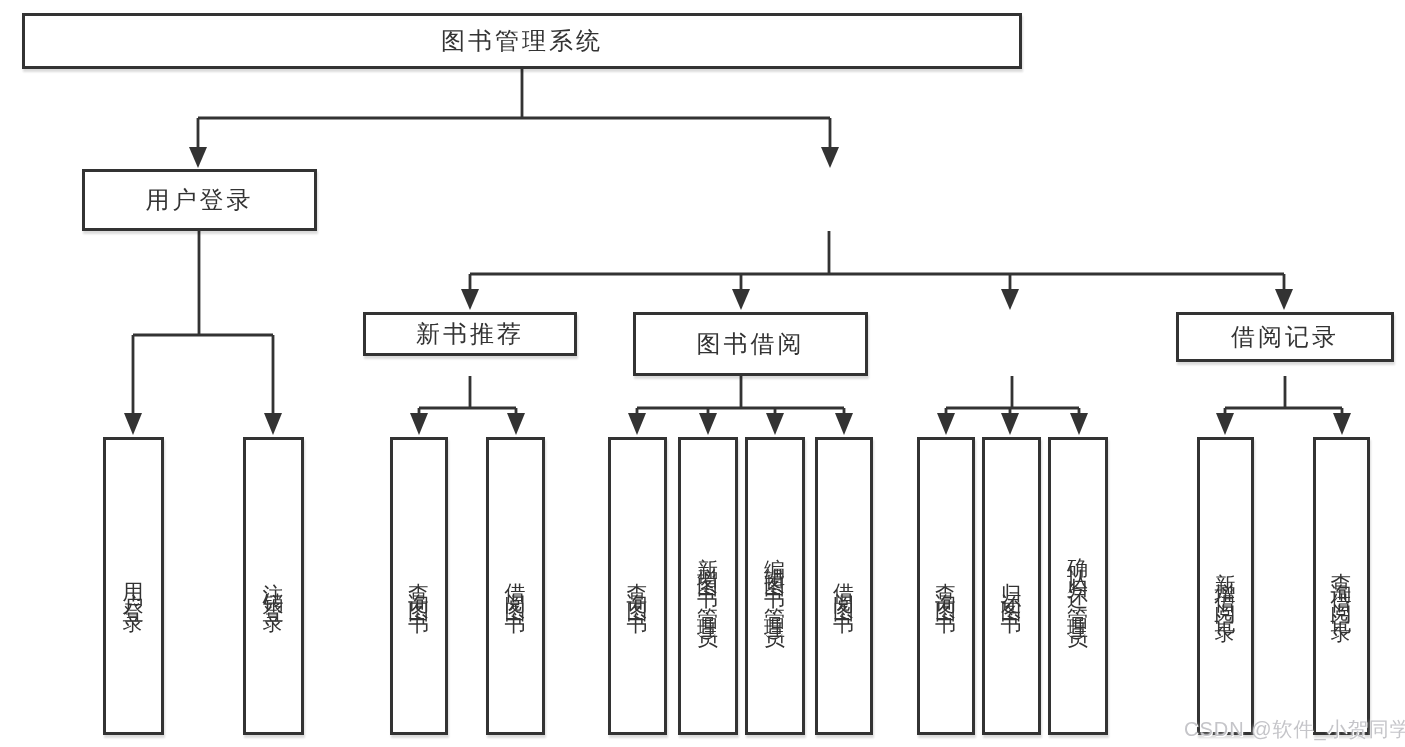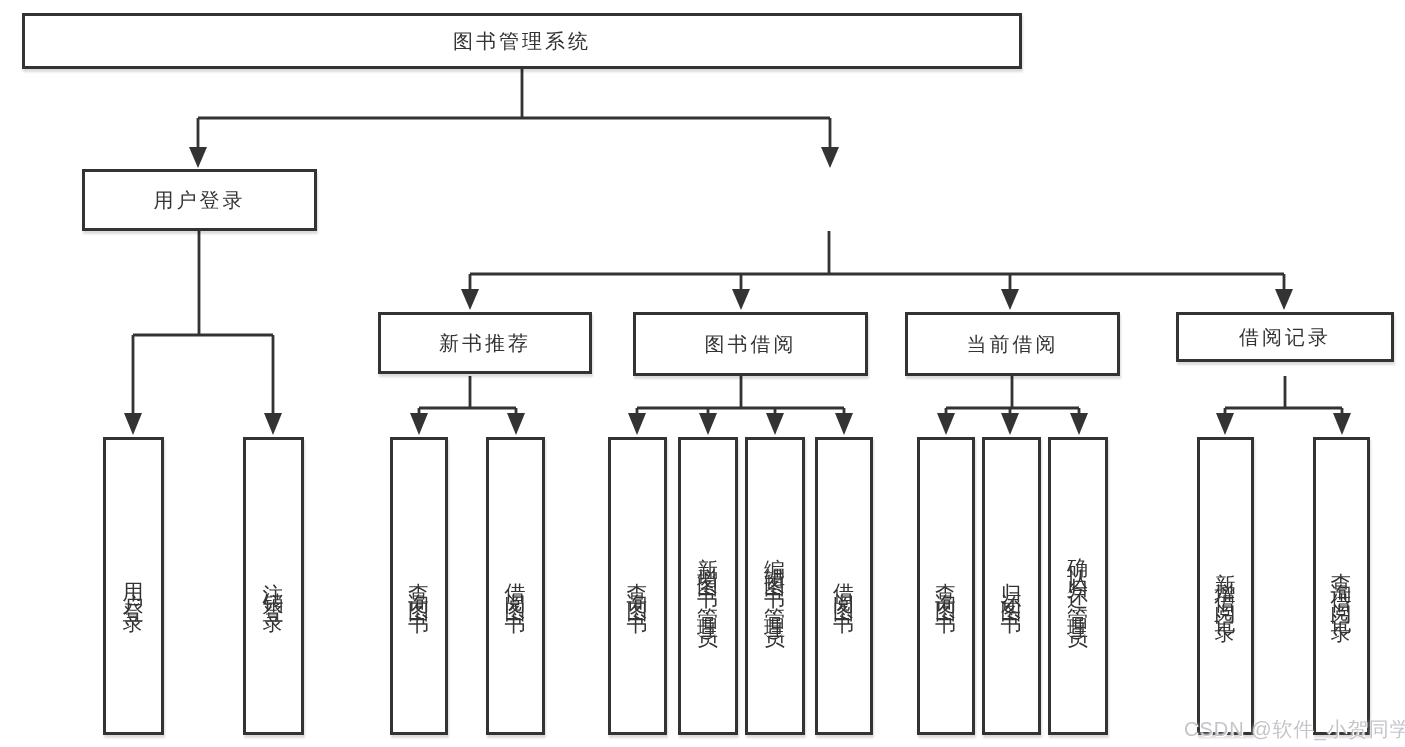--- a/index.html
+++ b/index.html
@@ -7,21 +7,21 @@
     position:relative;width:1405px;height:747px;background:#ffffff;
     font-family:"Liberation Sans","DejaVu Sans",sans-serif;overflow:hidden;
   }
   .edges{position:absolute;left:0;top:0;}
   .box{
     position:absolute;box-sizing:border-box;background:#ffffff;
     border:3px solid #333333;display:flex;align-items:center;justify-content:center;
     color:#333333;box-shadow:1px 3px 2px rgba(0,0,0,0.14);
   }
   .h-label{
-    font-size:20px;letter-spacing:3px;white-space:nowrap;color:#333333;
+    font-size:24px;letter-spacing:3px;white-space:nowrap;color:#333333;
   }
   .v-label{
     writing-mode:vertical-rl;text-orientation:mixed;
     font-size:21px;line-height:1;letter-spacing:10px;color:#333333;
   }
   .watermark{
     position:absolute;left:1184px;top:716px;font-size:20px;letter-spacing:1px;
     color:#c5c5c9;text-shadow:0 0 3px #ffffff, 1px 1px 0 #ffffff;white-space:nowrap;
   }
 </style>
@@ -64,28 +64,25 @@
   </svg>
 
   <div class="box" style="left:22px;top:13px;width:1000px;height:56px">
     <span class="h-label">图书管理系统</span>
   </div>
 
   <div class="box" style="left:82px;top:169px;width:235px;height:62px">
     <span class="h-label">用户登录</span>
   </div>
 
-  <div class="box" style="left:378px;top:312px;width:214px;height:62px">
+  <div class="box" style="left:363px;top:312px;width:214px;height:44px">
     <span class="h-label">新书推荐</span>
   </div>
   <div class="box" style="left:633px;top:312px;width:235px;height:64px">
     <span class="h-label">图书借阅</span>
-  </div>
-  <div class="box" style="left:905px;top:312px;width:215px;height:64px">
-    <span class="h-label">当前借阅</span>
   </div>
   <div class="box" style="left:1176px;top:312px;width:218px;height:50px">
     <span class="h-label">借阅记录</span>
   </div>
 
   <div class="box" style="left:103px;top:437px;width:61px;height:298px">
     <span class="v-label">用户登录</span>
   </div>
   <div class="box" style="left:243px;top:437px;width:61px;height:298px">
     <span class="v-label">注销登录</span>

